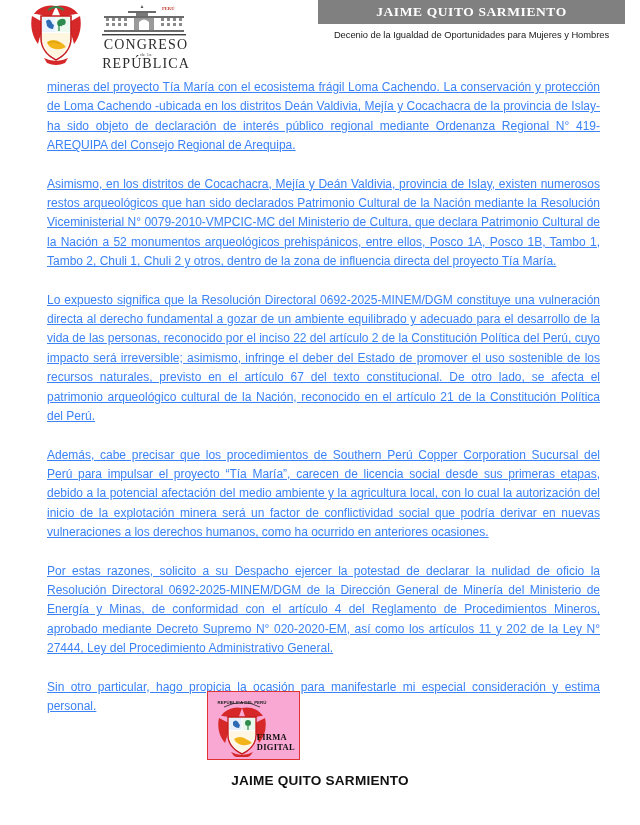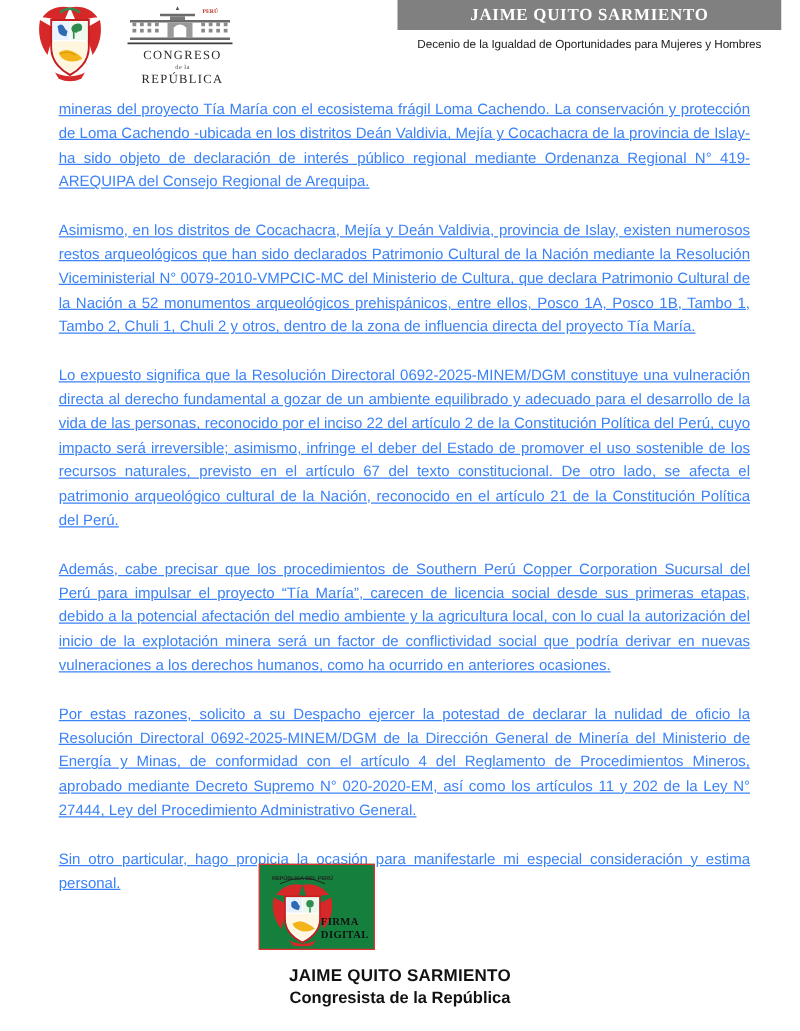--- a/index.html
+++ b/index.html
@@ -43,21 +43,21 @@
     text-align: center;
     padding-top: 2px;
   }
   .congreso-building {
     width: 92px;
     height: 34px;
     display: block;
   }
   .congreso-word {
     font-family: "Liberation Serif", serif;
-    font-size: 10px;
+    font-size: 14px;
     letter-spacing: 1.1px;
     color: #2b2b2b;
     line-height: 13.5px;
     font-weight: 400;
   }
   .congreso-dela {
     font-family: "Liberation Serif", serif;
     font-size: 5px;
     letter-spacing: .4px;
     color: #3a3a3a;
@@ -137,21 +137,21 @@
     width: 235px;
     display: flex;
     align-items: flex-start;
   }
   .sig-stamp {
     width: 93px;
     height: 69px;
     border: 1.6px solid #e03232;
     box-sizing: border-box;
     position: relative;
-    background: #15803d;
+    background: #f9a8d4;
     flex: 0 0 auto;
   }
   .stamp-crest {
     position: absolute;
     left: 6px;
     top: 3px;
     width: 56px;
     height: 62px;
   }
   .stamp-words {
@@ -306,14 +306,13 @@
     </svg>
     <div class="stamp-words">
       <div>FIRMA</div>
       <div>DIGITAL</div>
     </div>
   </div>
 </div>
 
 <div class="footer-name">
   <div class="fn-line1">JAIME QUITO SARMIENTO</div>
-  <div class="fn-line2">Congresista de la República</div>
 </div>
 
 </body></html>

